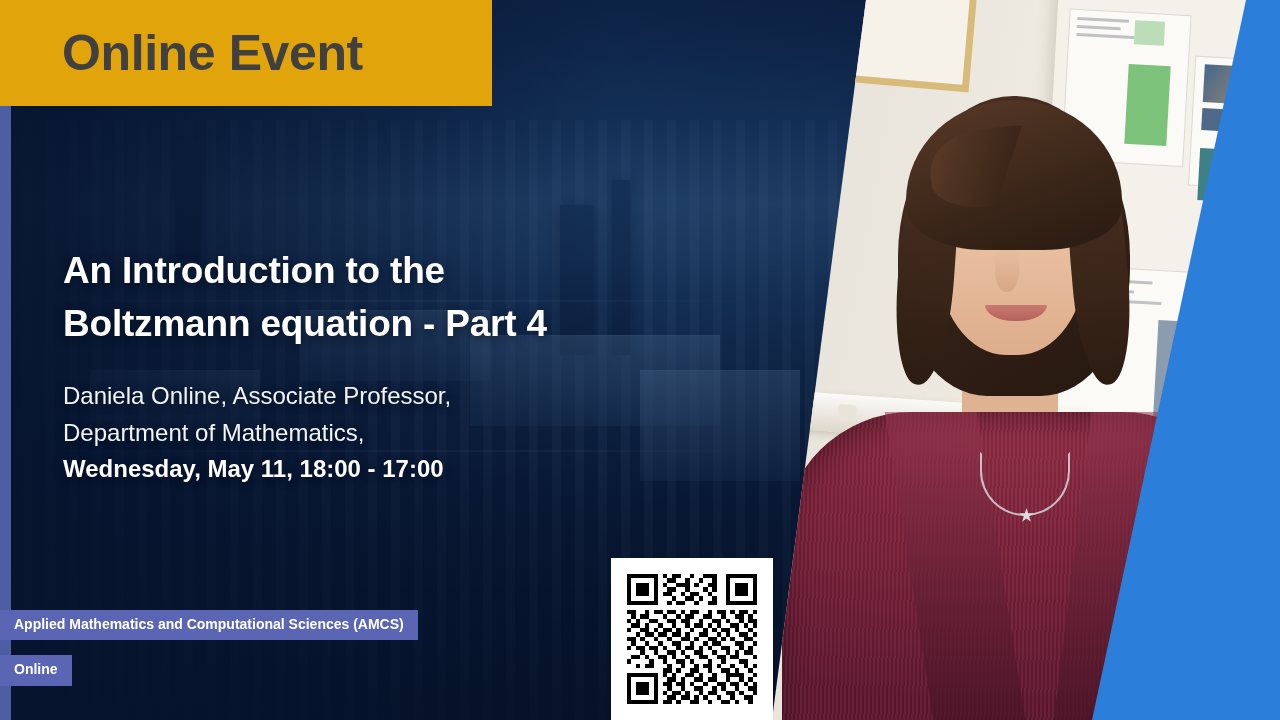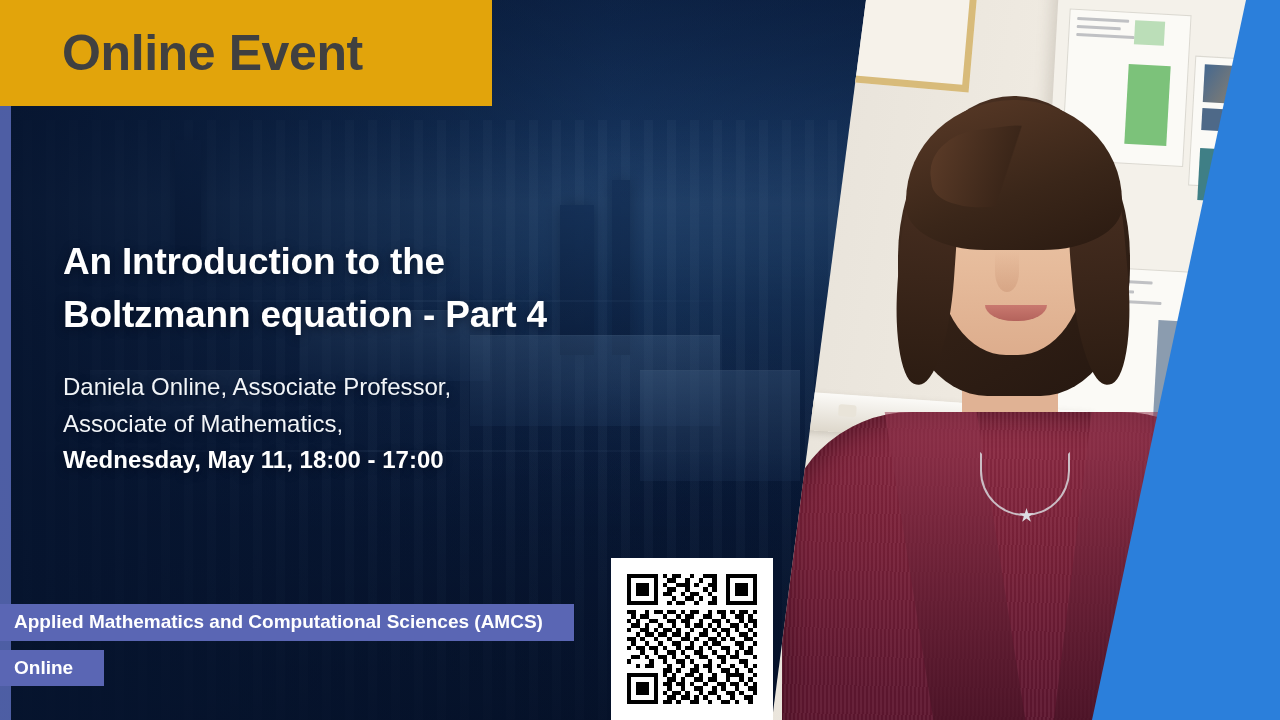--- a/index.html
+++ b/index.html
@@ -63,44 +63,45 @@
     background:#e2a40b;
     display:flex;align-items:center;
   }
   .banner-text{
     color:#404040;font-size:50px;font-weight:bold;
     letter-spacing:-.4px;margin-left:62px;
     line-height:1;
   }
 
   
-  .content{position:absolute;left:63px;top:236px;width:700px;}
+  .content{position:absolute;left:63px;top:245px;width:700px;}
   .title{
     color:#ffffff;font-size:37px;font-weight:bold;line-height:1.42;
     letter-spacing:-.2px;
     text-shadow:0 2px 10px rgba(2,10,28,.65);
     margin:0 0 28px 0;
   }
   .title .t-line{display:block;}
   .speaker{
     color:#f2f5f8;font-size:24px;line-height:1.52;font-weight:normal;
     text-shadow:0 2px 9px rgba(2,10,28,.7);
   }
   .speaker .ln{display:block;white-space:nowrap;}
   .speaker .bold{font-weight:bold;color:#ffffff;}
 
   
   .tags{position:absolute;left:0;bottom:34px;}
   .tag{
     background:#5a66b4;color:#ffffff;
-    font-size:19px;font-weight:bold;
-    padding:7px 31px 8px 14px;
+    font-size:14px;font-weight:bold;
+    padding:7px 14px 8px 14px;
     display:inline-block;
     line-height:1.12;
     white-space:nowrap;
+    margin-top:6px;
   }
   .tag-amcs{margin-bottom:9px;}
   .tag-row{display:block;}
 
   
   .qr-panel{
     position:absolute;left:611px;top:558px;width:162px;height:162px;
     background:#ffffff;
     display:flex;align-items:center;justify-content:center;
   }
@@ -392,21 +393,21 @@
     <span class="banner-text">Online Event</span>
   </div>
 
   <div class="content">
     <h1 class="title">
       <span class="t-line">An Introduction to the</span>
       <span class="t-line">Boltzmann equation - Part 4</span>
     </h1>
     <div class="speaker">
       <span class="ln">Daniela Online, Associate Professor,</span>
-      <span class="ln">Associate of Mathematics,</span>
+      <span class="ln">Department of Mathematics,</span>
       <span class="ln bold">Wednesday, May 11, 18:00 - 17:00</span>
     </div>
   </div>
 
   <div class="qr-panel">
     <svg class="qr" viewBox="0 0 29 29" shape-rendering="crispEdges">
       <rect width="29" height="29" fill="#ffffff"></rect>
       <g fill="#000000">
         <rect x="0" y="0" width="7" height="1"></rect>
           <rect x="0" y="6" width="7" height="1"></rect>

